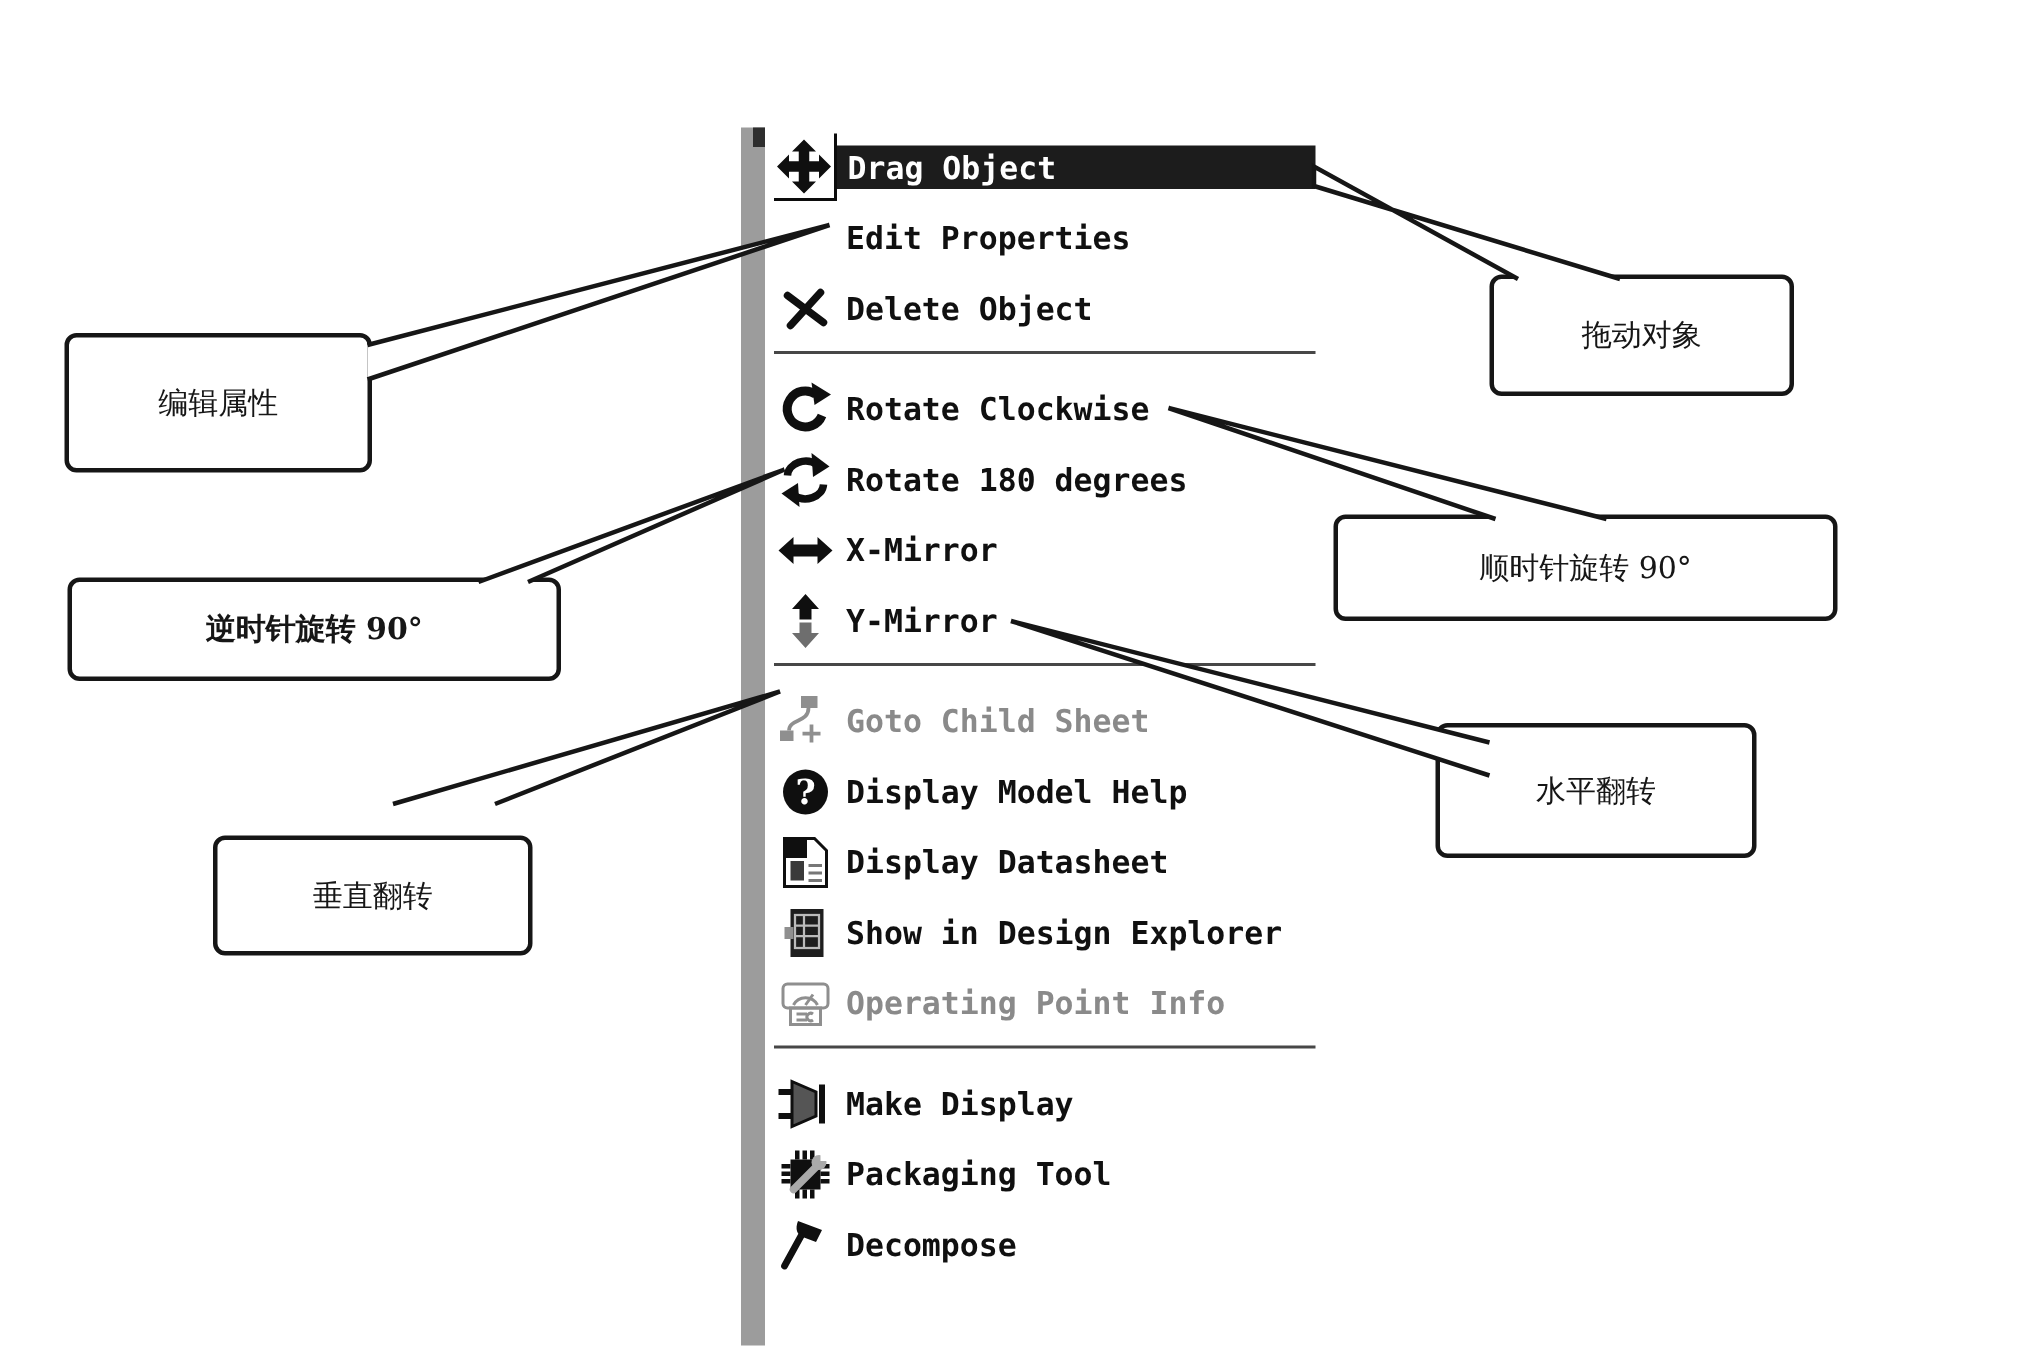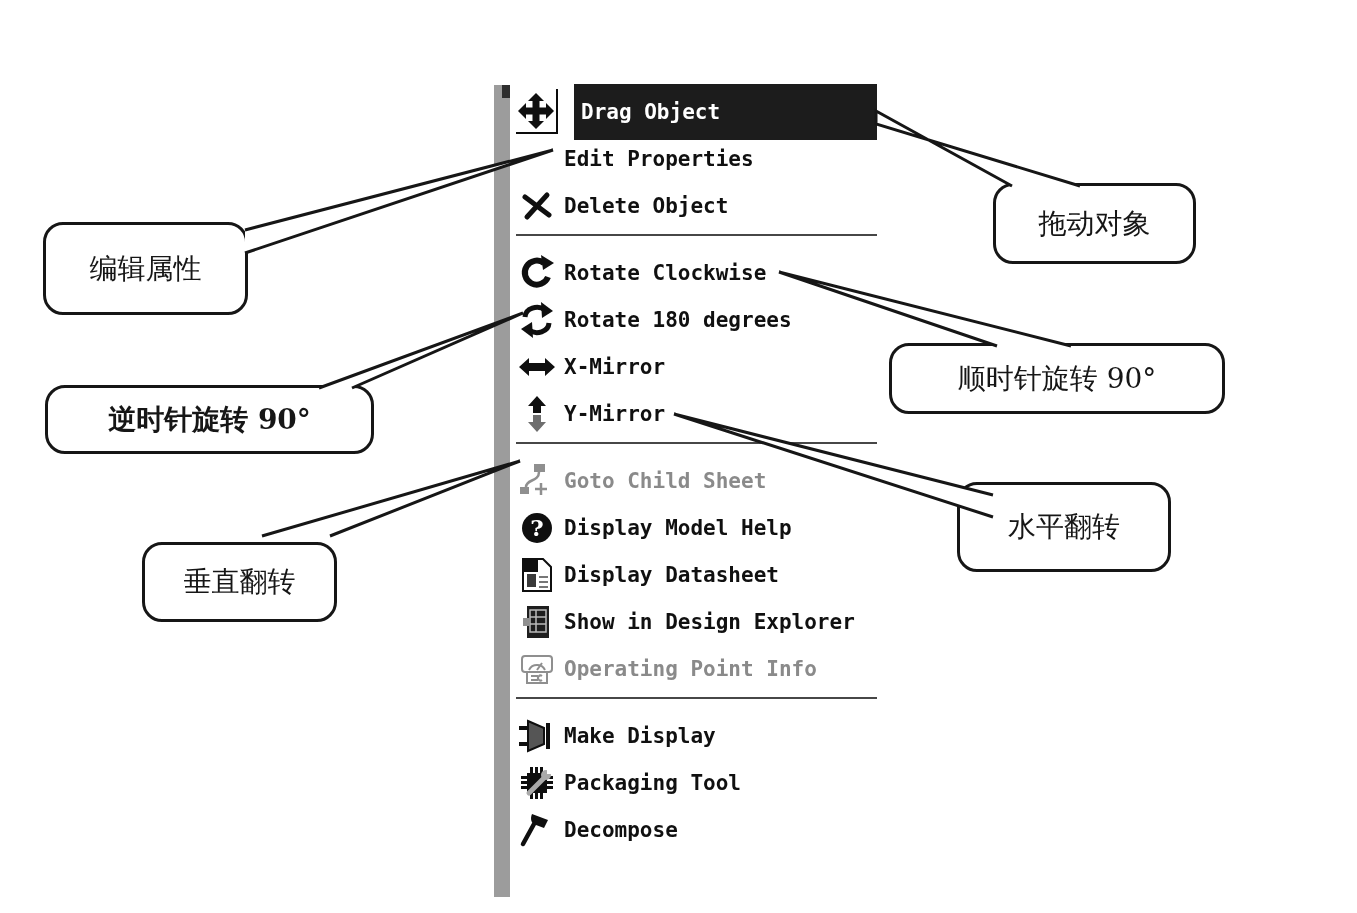--- a/index.html
+++ b/index.html
@@ -11,36 +11,36 @@
   .edge-bar-cap{position:absolute;left:502px;top:85px;width:8px;height:13px;background:#2e2e2e;}
 
   
   .menu{position:absolute;left:516px;top:88px;width:361px;
         font-family:"DejaVu Sans Mono","Liberation Mono",monospace;
         font-weight:bold;font-size:21px;color:#101010;}
   .row{display:flex;align-items:center;height:47px;}
   .icon-cell{width:42px;height:47px;flex:none;display:flex;align-items:center;justify-content:center;box-sizing:border-box;}
   .icon-cell.pressed{height:45px;border-right:2px solid #0c0c0c;border-bottom:2px solid #0c0c0c;}
   .mlabel{margin-left:6px;white-space:nowrap;}
-  .row.selected .mlabel{flex:1;margin-left:16px;padding-left:7px;height:56px;display:flex;align-items:center;
+  .row.selected .mlabel{flex:1;margin-left:0;padding-left:7px;height:29px;display:flex;align-items:center;
         background:#1c1c1c;color:#ffffff;}
   .row.disabled{color:#8a8a8a;}
   .sep{border-top:2px solid #474747;margin:5px 0 13px 0;}
 
   
-  .bubble{position:absolute;background:#ffffff;border:3px solid #161616;border-radius:20px;
+  .bubble{position:absolute;background:#ffffff;border:3px solid #161616;border-radius:8px;
           box-sizing:border-box;display:flex;align-items:center;justify-content:center;
-          font-family:"DejaVu Serif","Liberation Serif",serif;font-size:28px;color:#161616;
+          font-family:"DejaVu Serif","Liberation Serif",serif;font-size:20px;color:#161616;
           white-space:nowrap;text-align:right;}
   #bubble-drag{left:993px;top:183px;width:203px;height:81px;}
   #bubble-edit{left:43px;top:222px;width:205px;height:93px;}
   #bubble-cw{left:889px;top:343px;width:336px;height:71px;}
   #bubble-ccw{left:45px;top:385px;width:329px;height:69px;font-weight:bold;}
   #bubble-xm{left:957px;top:482px;width:214px;height:90px;}
-  #bubble-ym{left:142px;top:542px;width:195px;height:80px;}
+  #bubble-ym{left:142px;top:557px;width:213px;height:80px;}
 
   
   #leaders{position:absolute;left:0;top:0;width:1357px;height:913px;pointer-events:none;}
   #leaders path{fill:#ffffff;stroke:#161616;stroke-width:3;stroke-linejoin:miter;}
 </style>
 </head>
 <body>
 
 <div id="stage">
 

